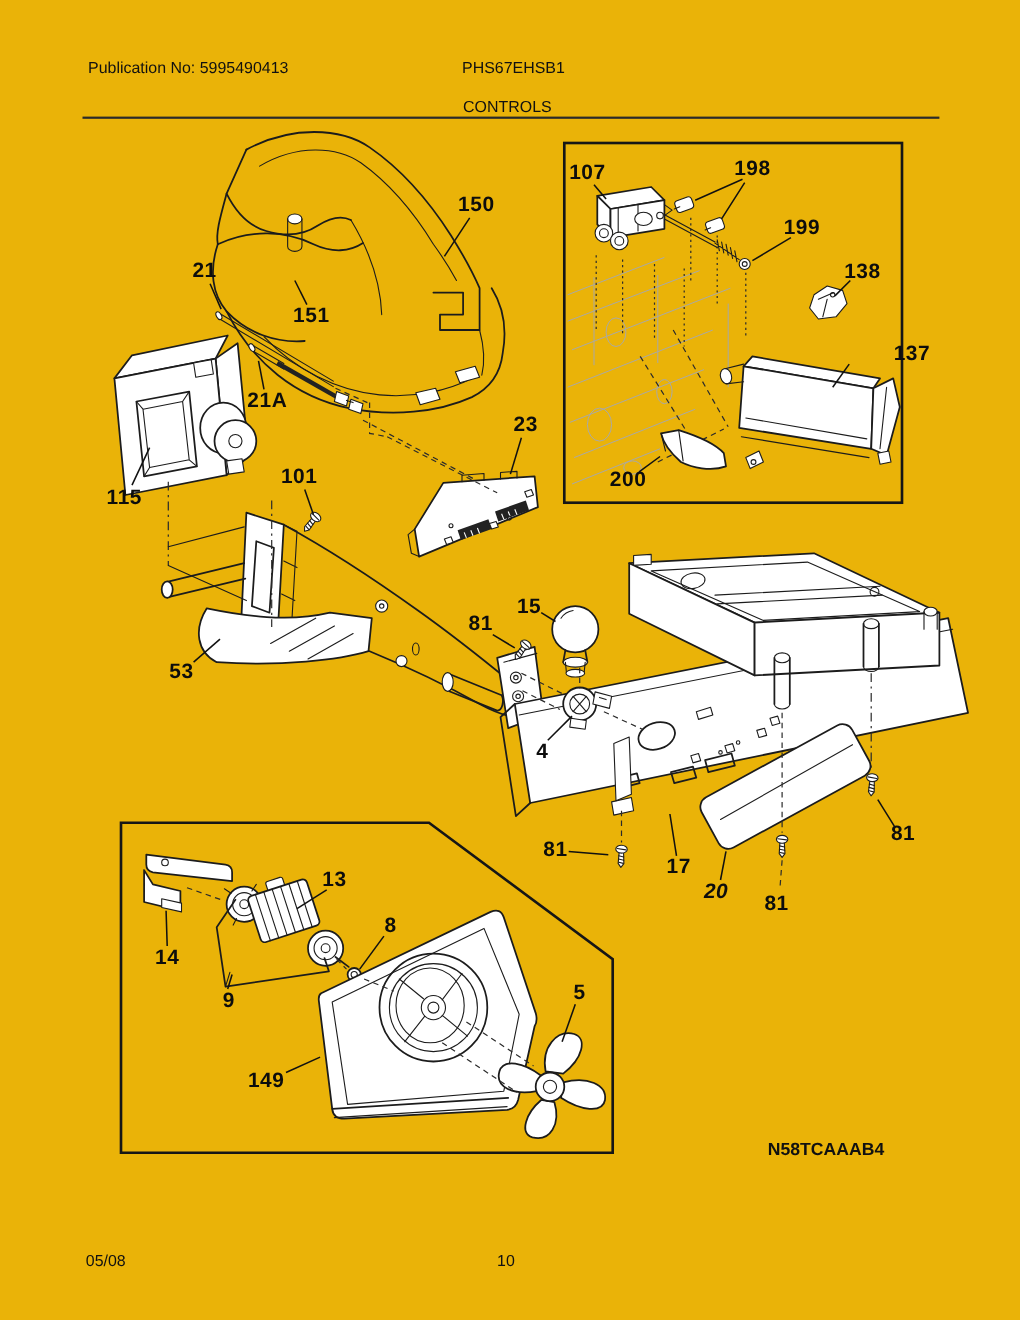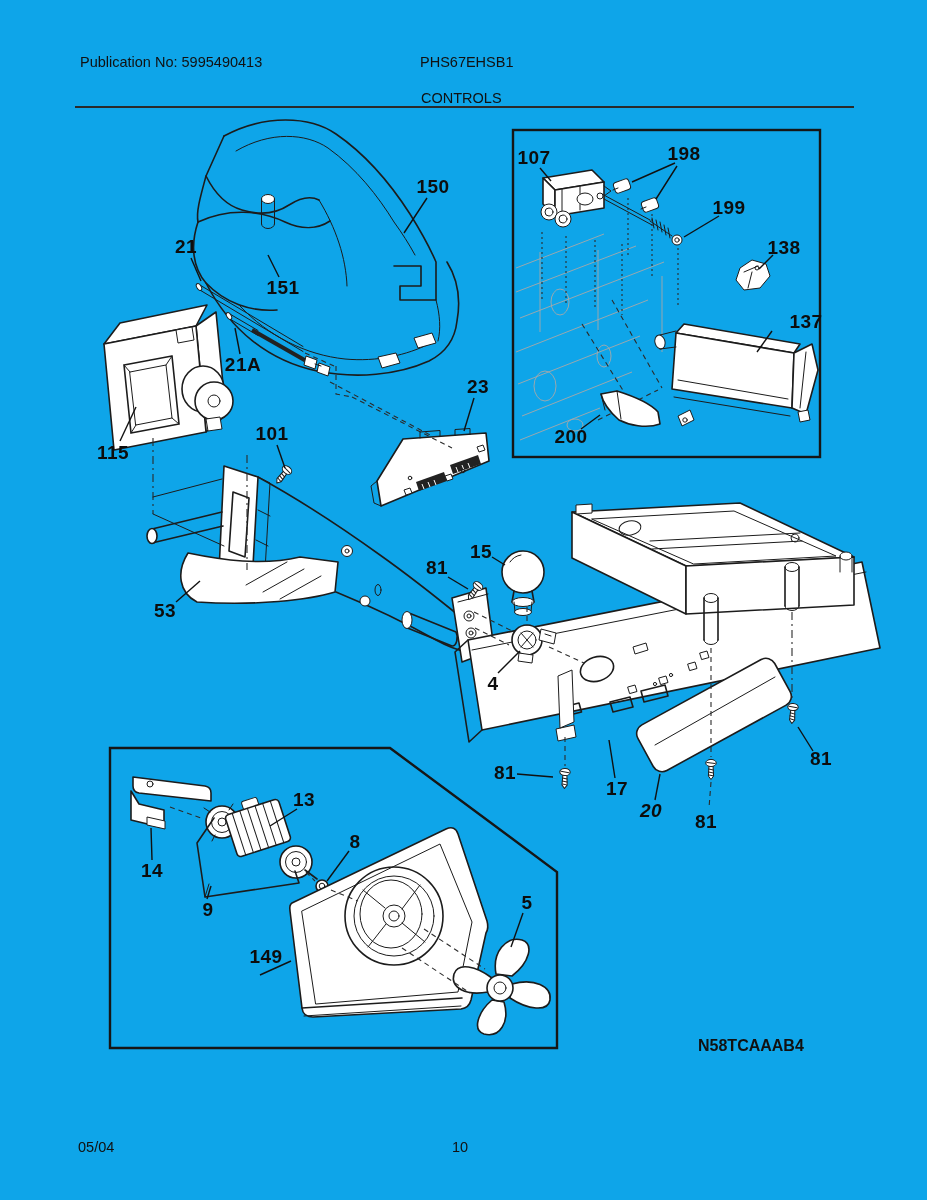--- a/index.html
+++ b/index.html
@@ -1,16 +1,16 @@
 <!DOCTYPE html>
 <html><head>
 <meta charset="utf-8">
 <style>
   html,body{margin:0;padding:0;background:#888;}
-  #page{position:relative;width:927px;height:1200px;background:#0ea5e9;overflow:hidden;
+  #page{position:relative;width:927px;height:1200px;background:#eab308;overflow:hidden;
         font-family:"Liberation Sans",sans-serif;color:#111;}
   .txt{position:absolute;font:14.5px "Liberation Sans",sans-serif;color:#111;white-space:nowrap;}
   .bold{font-weight:bold;}
   .callout{position:absolute;transform:translate(-50%,-50%);
            font:bold 19px "Liberation Sans",sans-serif;color:#0d0d0d;letter-spacing:.5px;white-space:nowrap;}
   #rule{position:absolute;left:75px;top:106px;width:779px;height:2px;background:#2a2a2a;}
   svg{position:absolute;left:0;top:0;}
   .ln{fill:none;stroke:#1c1c1c;stroke-width:1.6;stroke-linecap:round;stroke-linejoin:round;}
   .ln2{fill:none;stroke:#1c1c1c;stroke-width:1;stroke-linecap:round;stroke-linejoin:round;}
   .fw{fill:#ffffff;stroke:#1c1c1c;stroke-width:1.6;stroke-linejoin:round;}
@@ -370,26 +370,26 @@
   <span class="callout" style="left:493px;top:684px;">4</span>
   <span class="callout" style="left:505px;top:773px;">81</span>
   <span class="callout" style="left:617px;top:789px;">17</span>
   <span class="callout" style="left:651px;top:811px;font-style:italic;">20</span>
   <span class="callout" style="left:706px;top:822px;">81</span>
   <span class="callout" style="left:821px;top:759px;">81</span>
   <span class="callout" style="left:534px;top:158px;">107</span>
   <span class="callout" style="left:684px;top:154px;">198</span>
   <span class="callout" style="left:729px;top:208px;">199</span>
   <span class="callout" style="left:784px;top:248px;">138</span>
-  <span class="callout" style="left:806px;top:322px;">137</span>
+  <span class="callout" style="left:829px;top:322px;">137</span>
   <span class="callout" style="left:571px;top:437px;">200</span>
   <span class="callout" style="left:152px;top:871px;">14</span>
   <span class="callout" style="left:304px;top:800px;">13</span>
   <span class="callout" style="left:208px;top:910px;">9</span>
   <span class="callout" style="left:355px;top:842px;">8</span>
-  <span class="callout" style="left:242px;top:957px;margin-left:24px;">149</span>
+  <span class="callout" style="left:242px;top:983px;">149</span>
   <span class="callout" style="left:527px;top:903px;">5</span>
 
   <span class="txt bold" style="left:698px;top:1037px;font-size:16px;">N58TCAAAB4</span>
 
-  <span class="txt" style="left:78px;top:1139px;">05/04</span>
+  <span class="txt" style="left:78px;top:1139px;">05/08</span>
   <span class="txt" style="left:460px;top:1139px;transform:translateX(-50%);">10</span>
 </div>
 
 </body></html>

